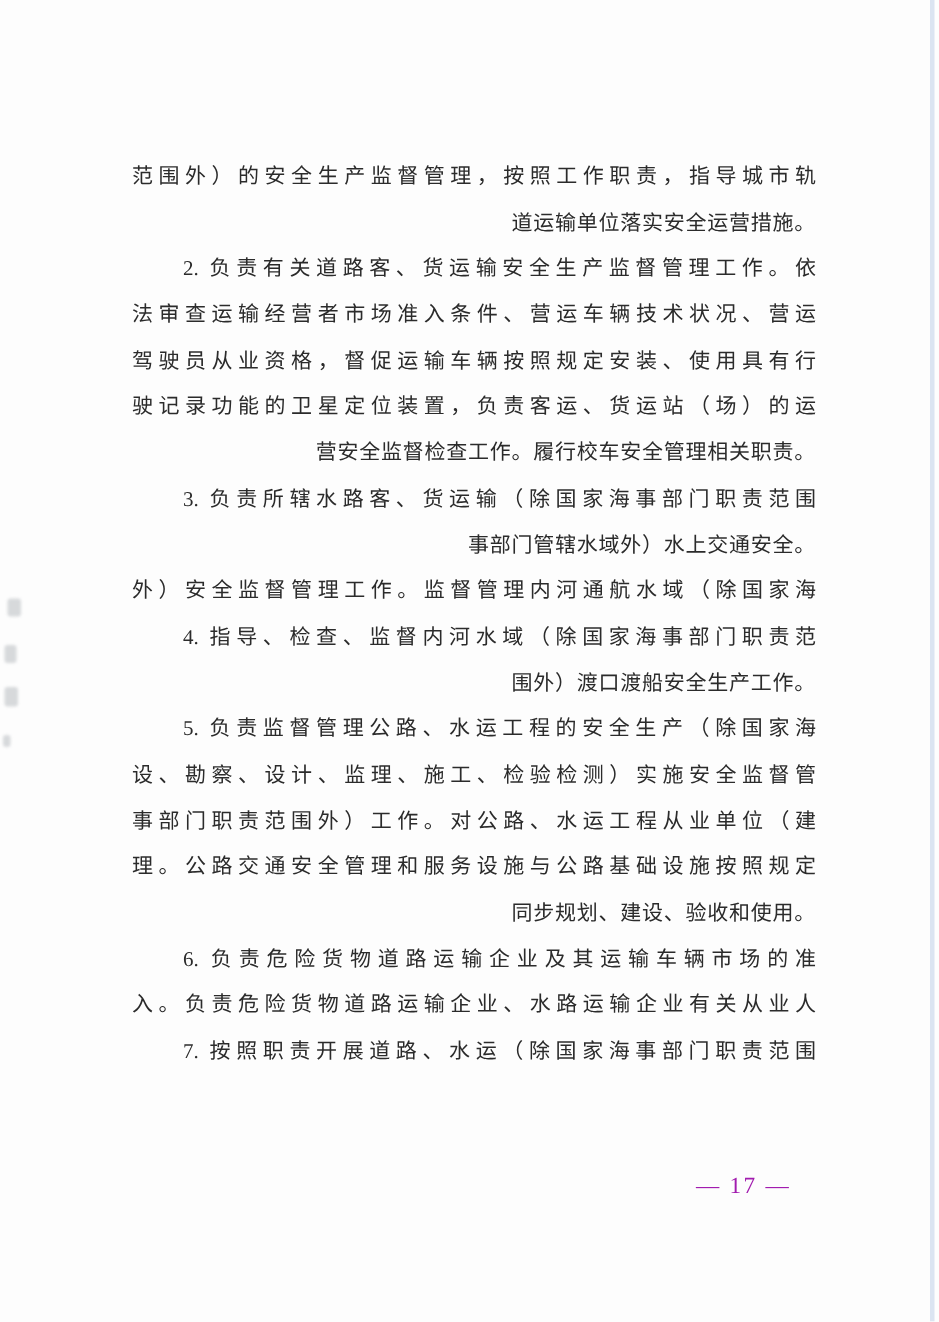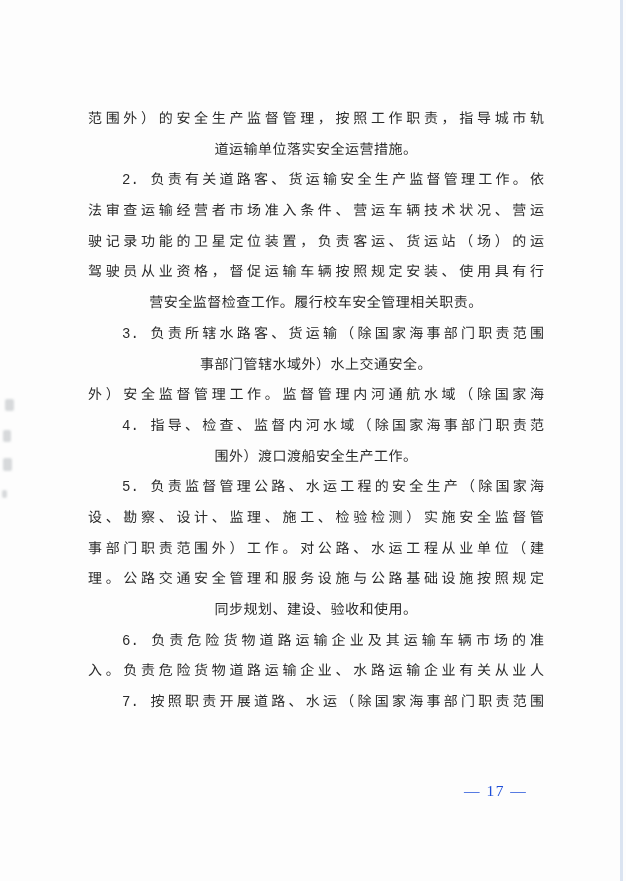--- a/index.html
+++ b/index.html
@@ -26,40 +26,39 @@
     left: 88px;
     top: 104px;
     width: 456px;
     color: var(--ink);
     font-size: 14px;
   }
   .line {
     height: 30.7px;
     line-height: 30.7px;
     letter-spacing: 0.5px;
-    text-align: center;
+    text-align: right;
   }
   .line.full {
     text-align: justify;
     text-align-last: justify;
     text-justify: inter-character;
     letter-spacing: 0;
   }
   .line.indent {
     padding-left: 34px;
-    font-family: Liberation Mono, monospace;
   }
   
   .page-number {
     position: absolute;
     left: 464px;
     top: 782px;
     font-size: 15.5px;
     letter-spacing: 1.5px;
-    color: #1d4ed8;
+    color: #a21caf;
   }
   
   .edge-line {
     position: absolute;
     top: 0;
     right: 3px;
     width: 3px;
     height: 881px;
     background: var(--edge);
   }
@@ -84,22 +83,22 @@
 <div class="smudge s1"></div>
 <div class="smudge s2"></div>
 <div class="smudge s3"></div>
 <div class="smudge s4"></div>
 
 <div class="doc-body">
     <div class="line full">范围外）的安全生产监督管理，按照工作职责，指导城市轨</div>
     <div class="line">道运输单位落实安全运营措施。</div>
     <div class="line full indent">2. 负责有关道路客、货运输安全生产监督管理工作。依</div>
     <div class="line full">法审查运输经营者市场准入条件、营运车辆技术状况、营运</div>
+    <div class="line full">驾驶员从业资格，督促运输车辆按照规定安装、使用具有行</div>
     <div class="line full">驶记录功能的卫星定位装置，负责客运、货运站（场）的运</div>
-    <div class="line full">驾驶员从业资格，督促运输车辆按照规定安装、使用具有行</div>
     <div class="line">营安全监督检查工作。履行校车安全管理相关职责。</div>
     <div class="line full indent">3. 负责所辖水路客、货运输（除国家海事部门职责范围</div>
     <div class="line">事部门管辖水域外）水上交通安全。</div>
     <div class="line full">外）安全监督管理工作。监督管理内河通航水域（除国家海</div>
     <div class="line full indent">4. 指导、检查、监督内河水域（除国家海事部门职责范</div>
     <div class="line">围外）渡口渡船安全生产工作。</div>
     <div class="line full indent">5. 负责监督管理公路、水运工程的安全生产（除国家海</div>
     <div class="line full">设、勘察、设计、监理、施工、检验检测）实施安全监督管</div>
     <div class="line full">事部门职责范围外）工作。对公路、水运工程从业单位（建</div>
     <div class="line full">理。公路交通安全管理和服务设施与公路基础设施按照规定</div>

